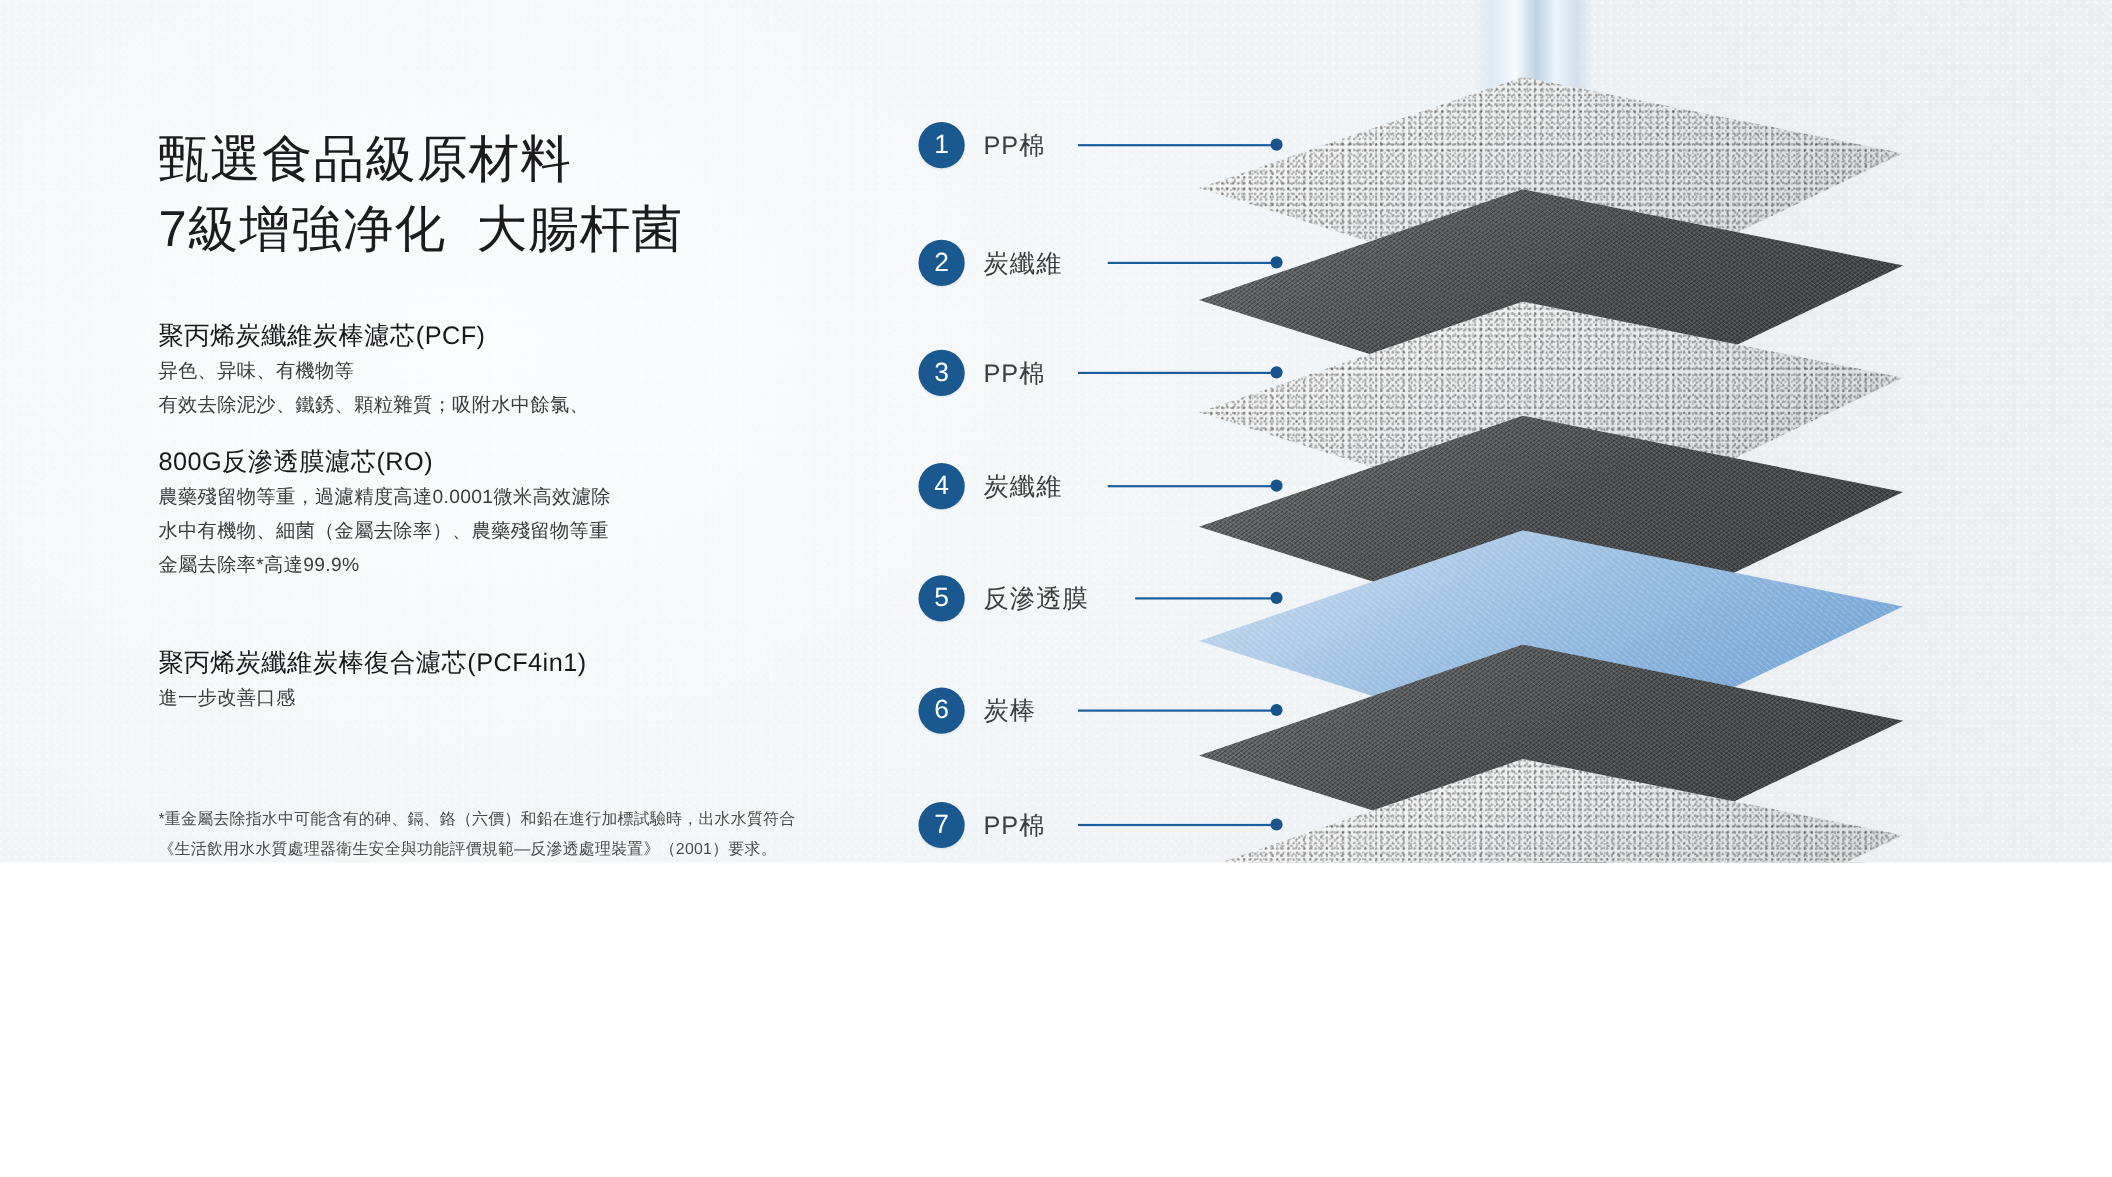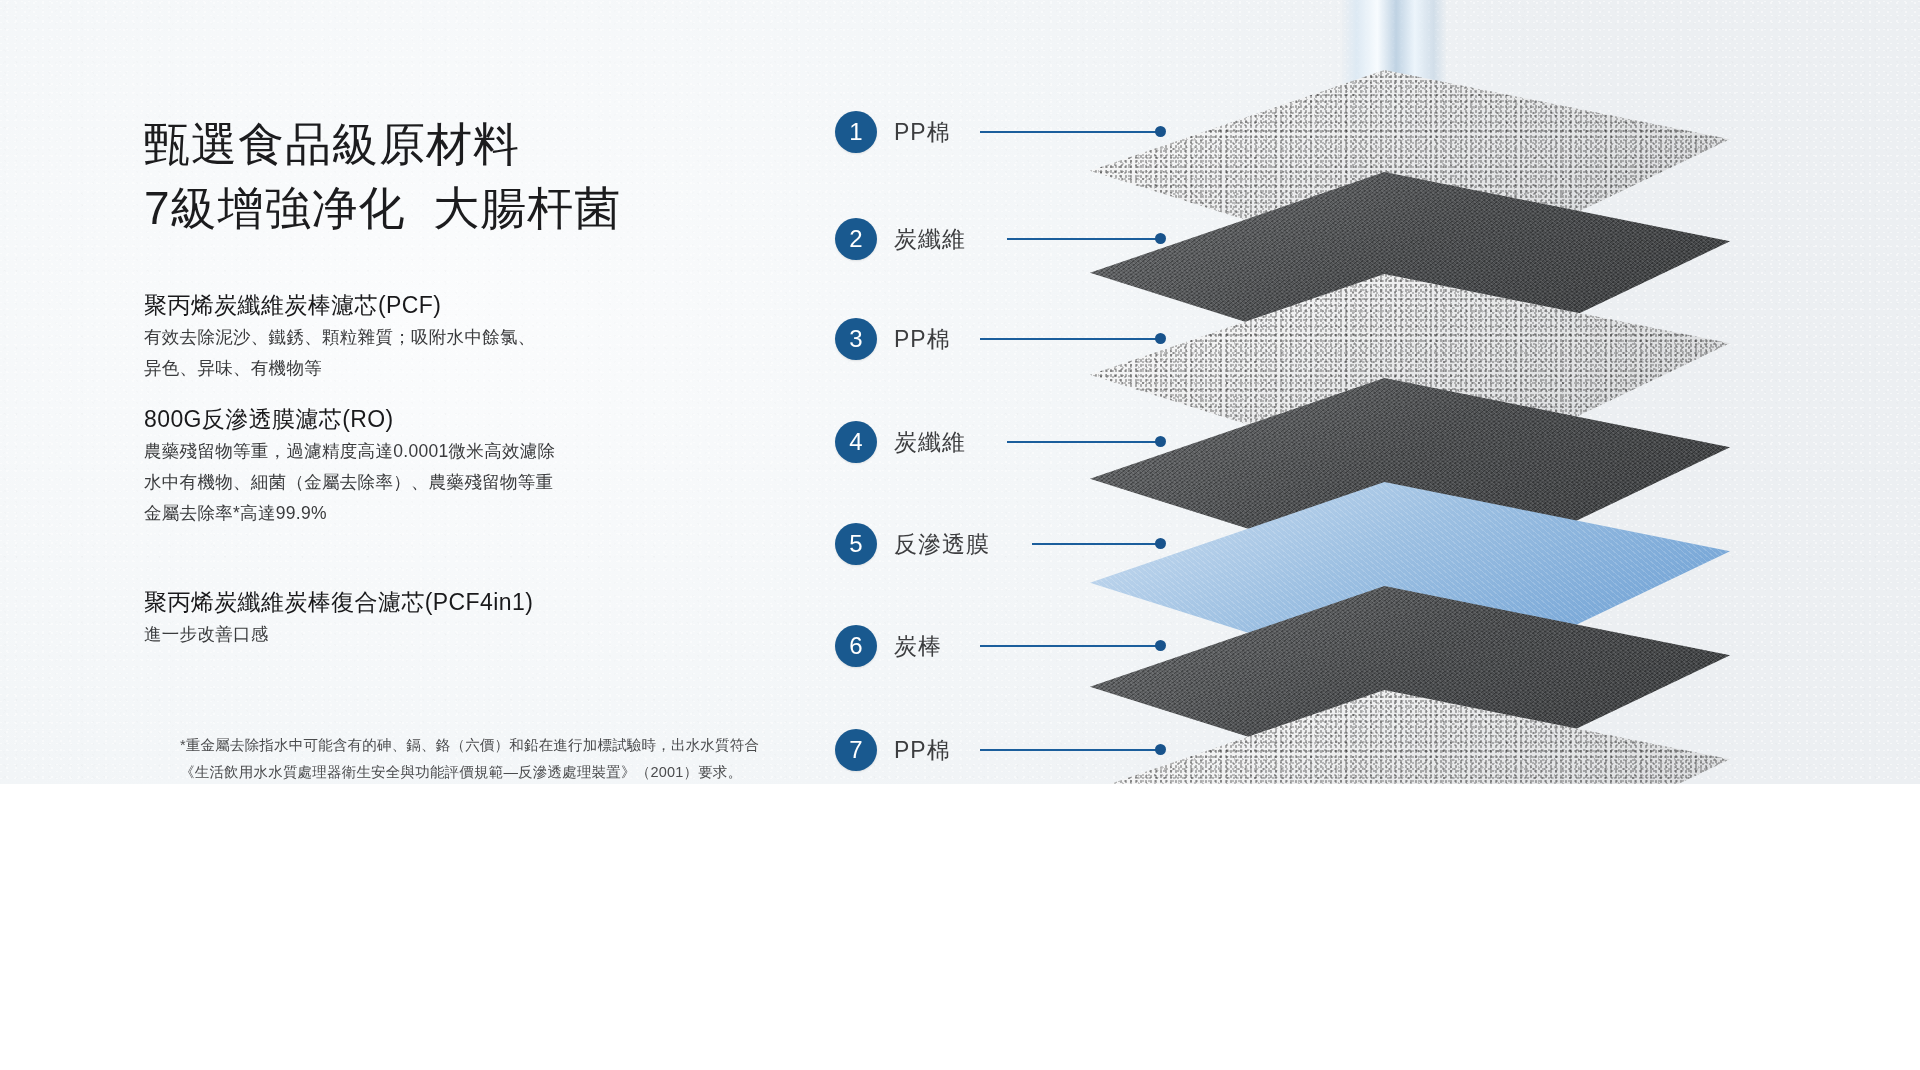--- a/index.html
+++ b/index.html
@@ -70,21 +70,21 @@
 
   .footnote {
     position: absolute;
     left: 0;
     top: 620px;
     font-size: 14.5px;
     line-height: 27px;
     color: #4a4b4d;
     letter-spacing: .2px;
   }
-  .footnote div { white-space: pre; margin-left: 36px; }
+  .footnote div { white-space: pre; }
 
   
   .diagram {
     position: absolute;
     left: 990px;
     top: 0;
     width: 930px;
     height: 1070px;
   }
 
@@ -227,22 +227,22 @@
   <div class="left-col">
 
     <div class="headline">
       <div class="line">甄選食品級原材料</div>
       <div class="line">7級增強净化  大腸杆菌</div>
     </div>
 
     <div class="section s1">
       <div class="sec-title">聚丙烯炭纖維炭棒濾芯(PCF)</div>
       <div class="sec-body">
+        <div>异色、异味、有機物等</div>
         <div>有效去除泥沙、鐵銹、顆粒雜質；吸附水中餘氯、</div>
-        <div>异色、异味、有機物等</div>
       </div>
     </div>
 
     <div class="section s2">
       <div class="sec-title">800G反滲透膜濾芯(RO)</div>
       <div class="sec-body">
         <div>農藥殘留物等重，過濾精度高達0.0001微米高效濾除</div>
         <div>水中有機物、細菌（金屬去除率）、農藥殘留物等重</div>
         <div>金屬去除率*高達99.9%</div>
       </div>

